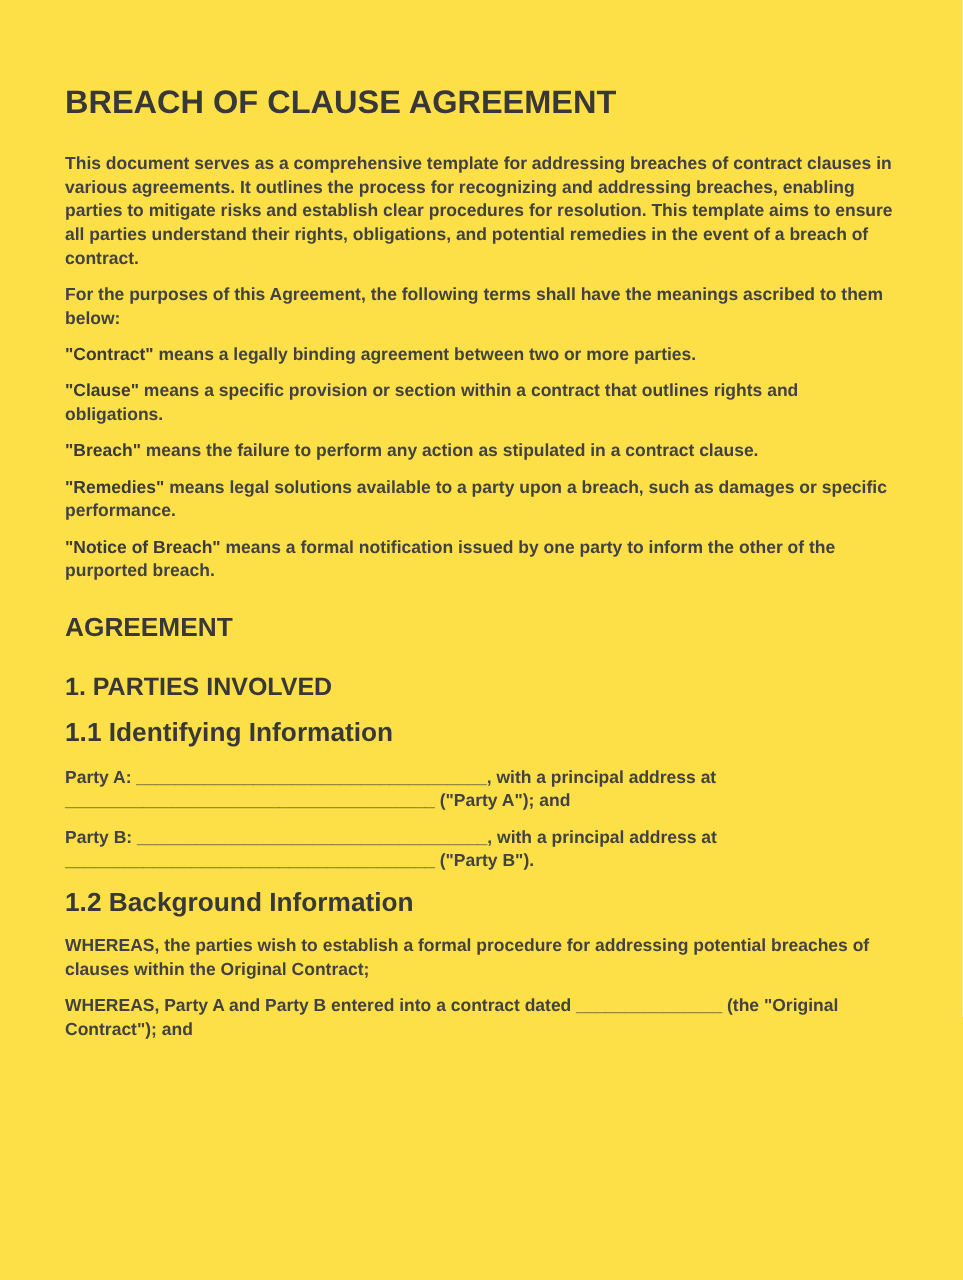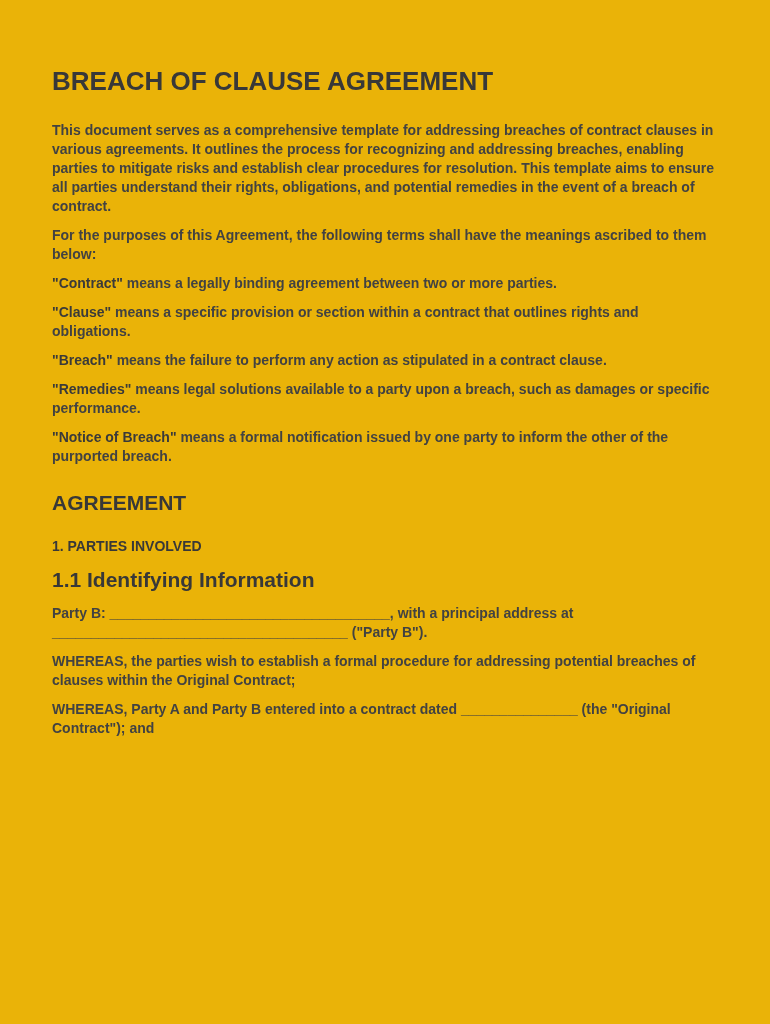--- a/index.html
+++ b/index.html
@@ -8,26 +8,26 @@
     width: 770px;
     height: 1024px;
     overflow: hidden;
     font-family: "Liberation Sans", "DejaVu Sans", sans-serif;
     color: #404040;
   }
   .page {
     width: 770px;
     height: 1024px;
     padding: 66px 52px 40px 52px;
-    background: #eab308;
+    background: #fde047;
   }
   h1, h2, h3, h4 { color: #383838; font-weight: 700; line-height: 1.2; }
   h1 { font-size: 26px; margin: 0 0 24px 0; }
   h2 { font-size: 21px; margin: 24px 0 12px 0; }
-  h3 { font-size: 14px; margin: 23px 0 12px 0; }
+  h3 { font-size: 20px; margin: 23px 0 12px 0; }
   h4 { font-size: 21px; margin: 12px 0 12px 0; }
   p {
     font-size: 14px;
     line-height: 19px;
     margin: 10px 0;
     color: #424242;
     font-weight: bold;
   }
   p strong { color: #3a3a3a; }
 </style>
@@ -50,18 +50,20 @@
 
   <p><strong>"Remedies"</strong><span> means legal solutions available to a party upon a breach, such as damages or specific performance.</span></p>
 
   <p><strong>"Notice of Breach"</strong><span> means a formal notification issued by one party to inform the other of the purported breach.</span></p>
 
   <h2>AGREEMENT</h2>
 
   <h3>1. PARTIES INVOLVED</h3>
 
   <h4>1.1 Identifying Information</h4>
+  <p>Party A: ____________________________________, with a principal address at ______________________________________ ("Party A"); and</p>
   <p>Party B: ____________________________________, with a principal address at ______________________________________ ("Party B").</p>
 
+  <h4>1.2 Background Information</h4>
   <p>WHEREAS, the parties wish to establish a formal procedure for addressing potential breaches of clauses within the Original Contract;</p>
   <p>WHEREAS, Party A and Party B entered into a contract dated _______________ (the "Original Contract"); and</p>
 
 </div>
 
 </body></html>

